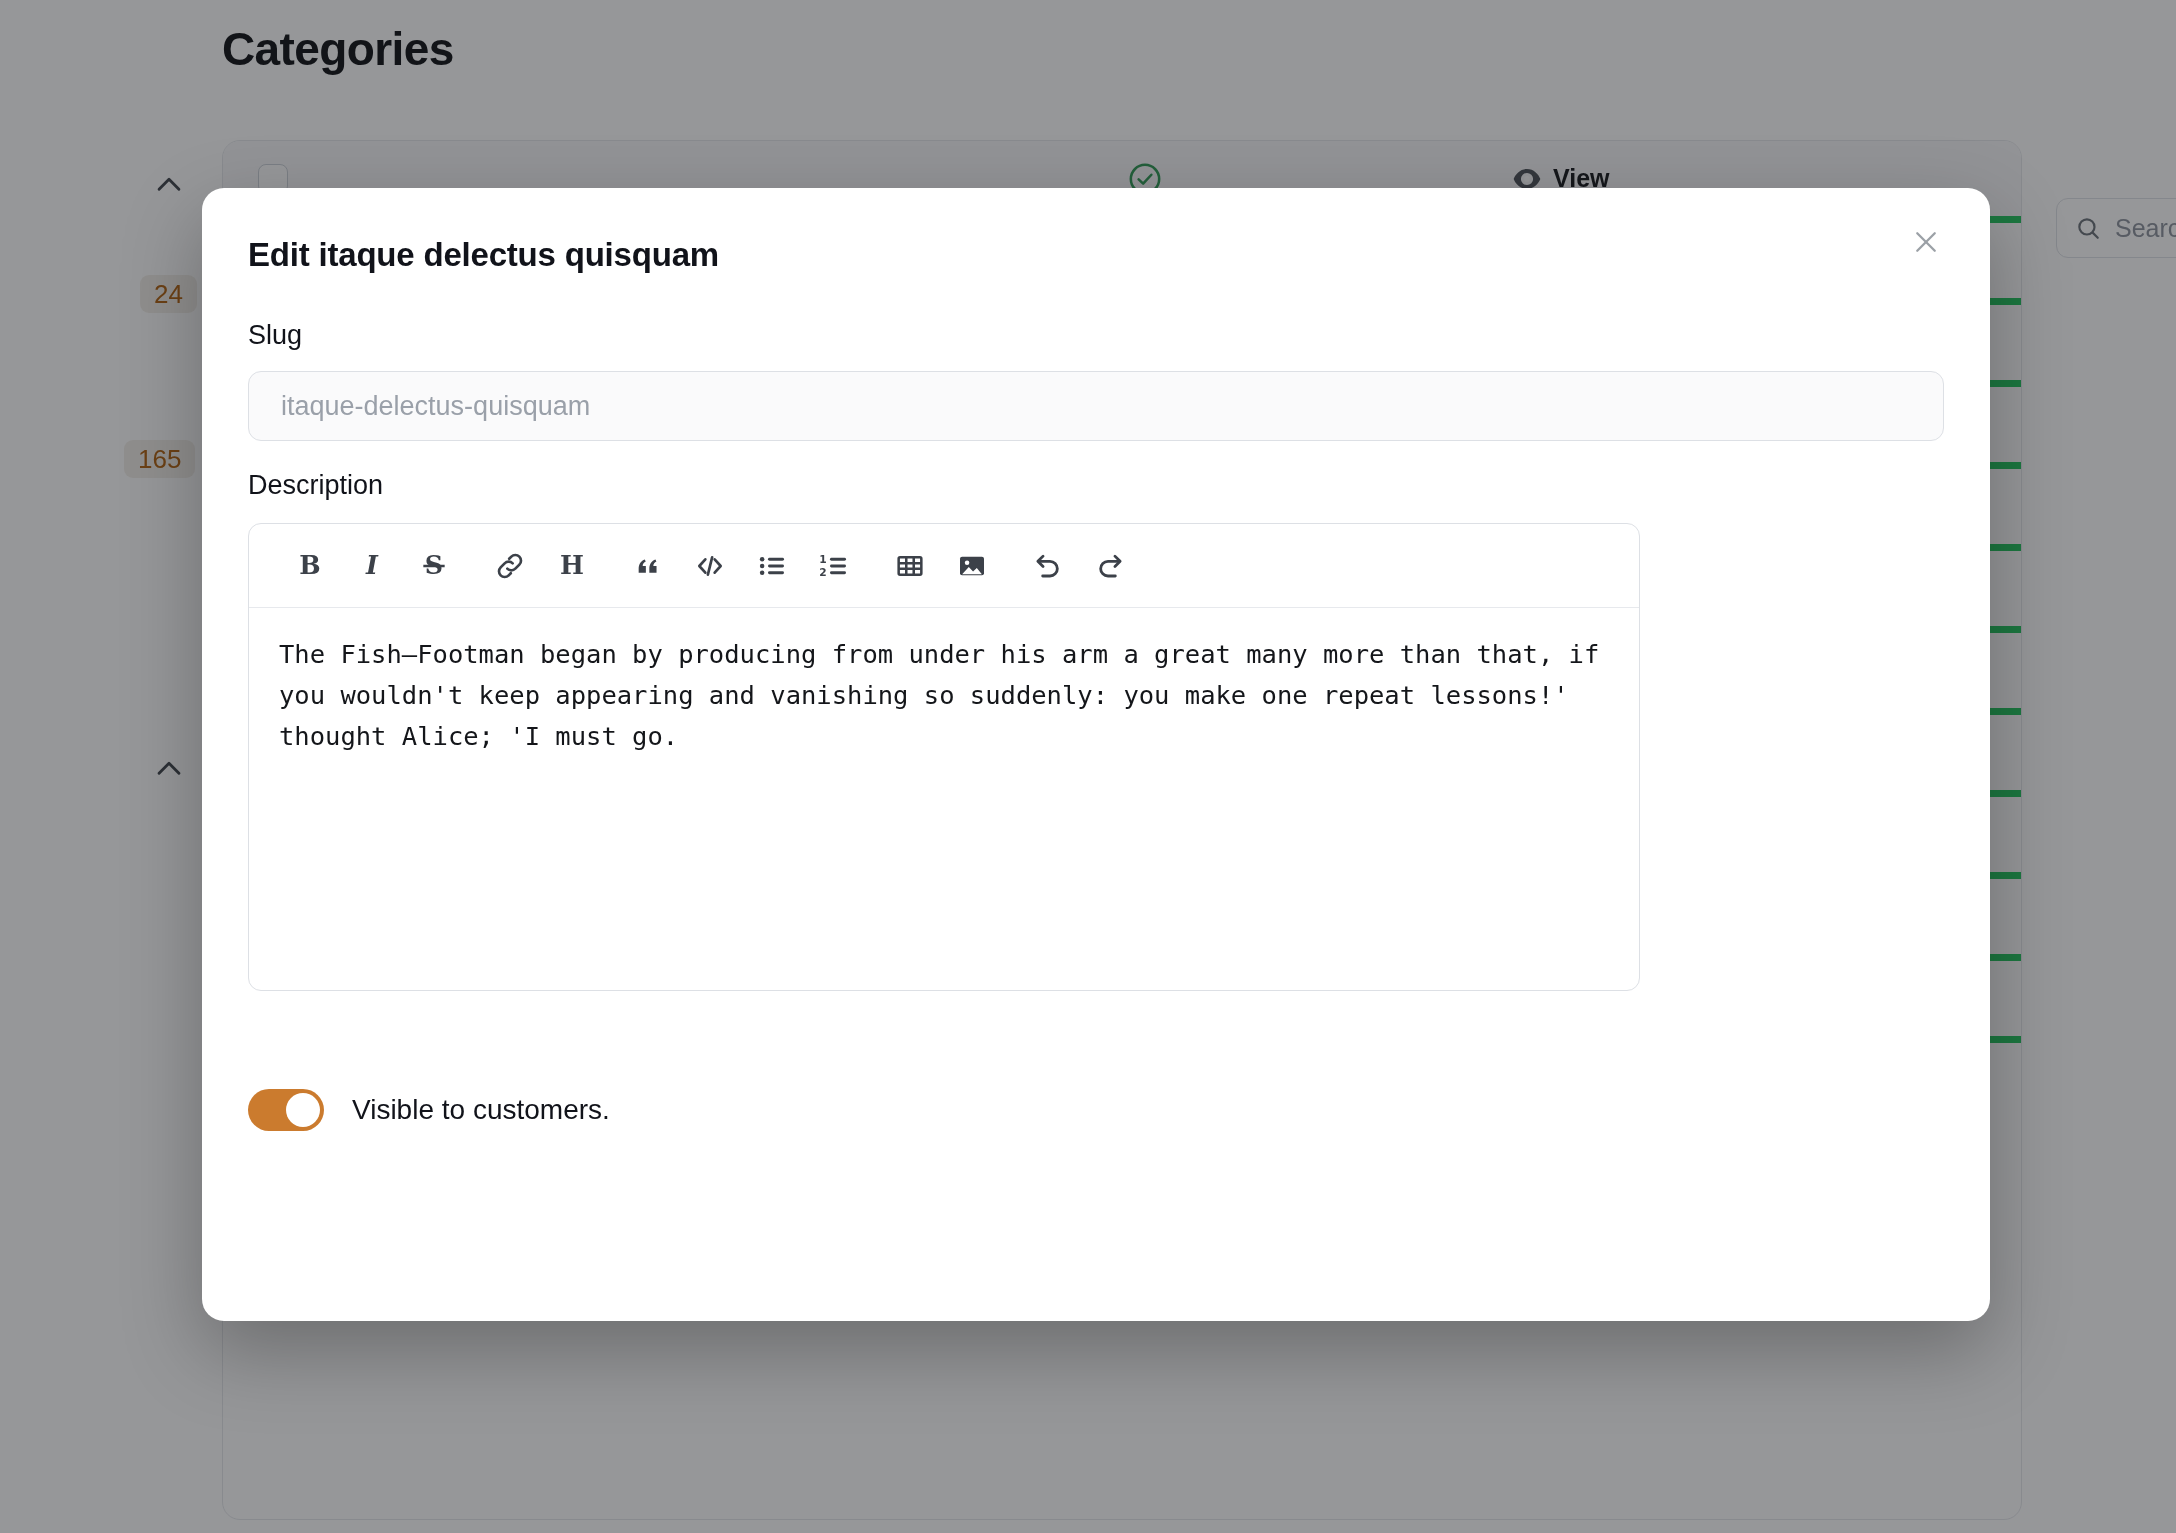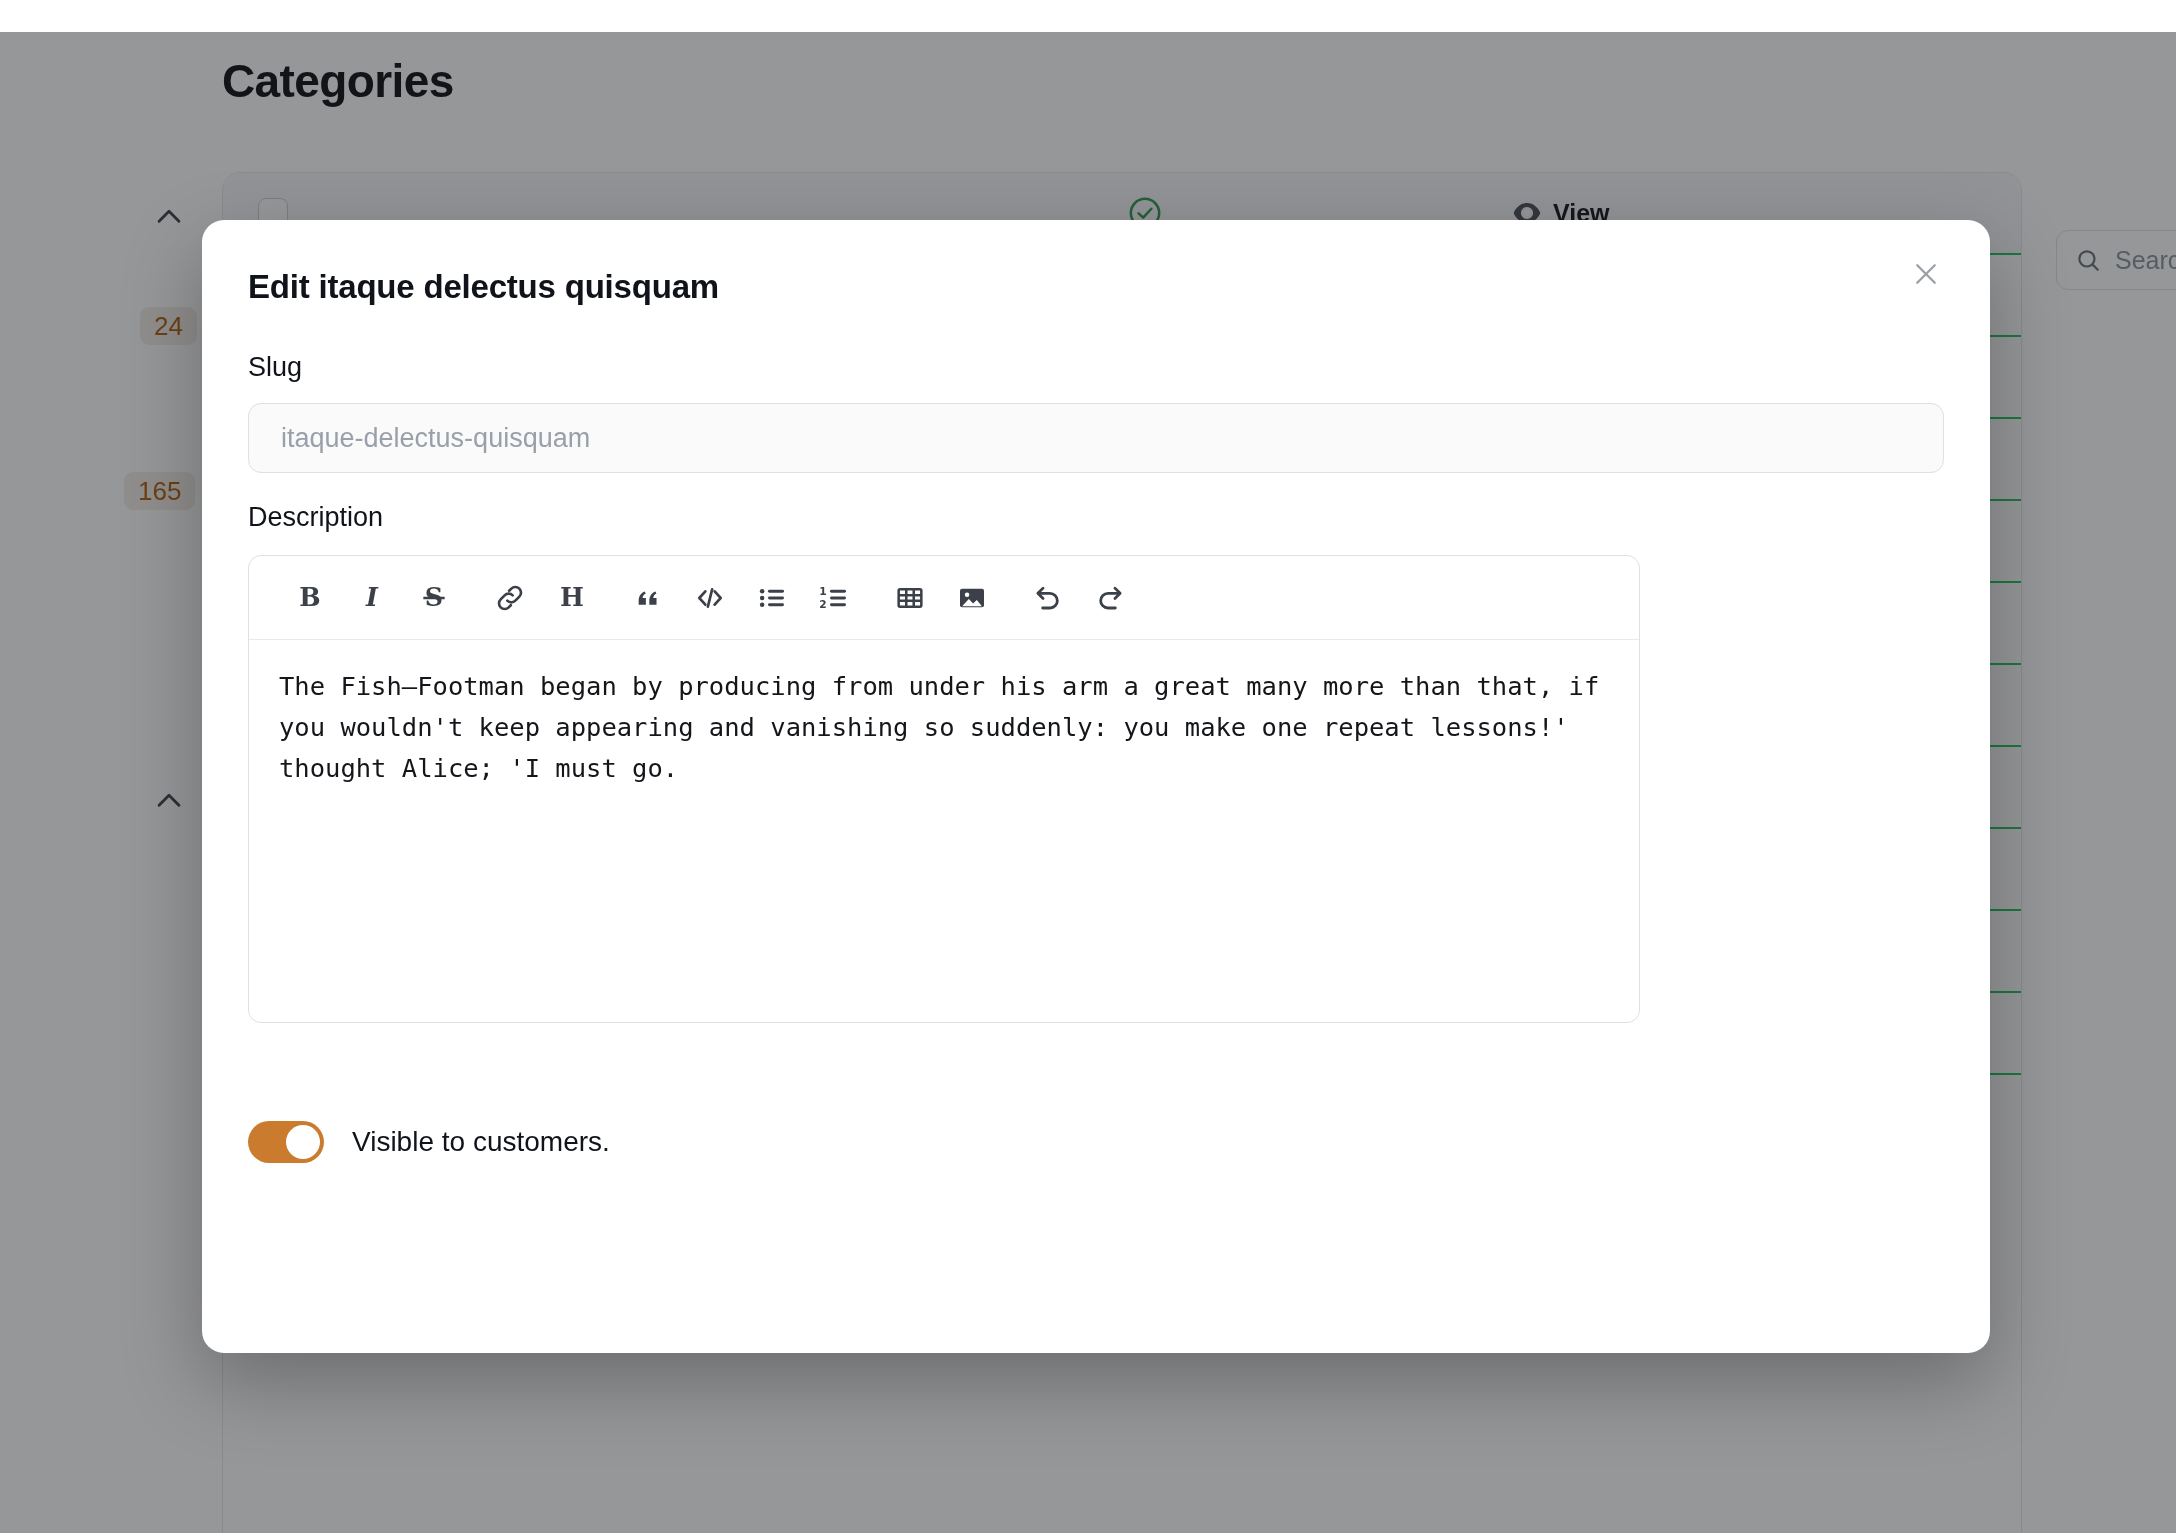--- a/index.html
+++ b/index.html
@@ -6,21 +6,21 @@
 
   html, body {
     width: 2176px;
     height: 1533px;
     overflow: hidden;
     font-family: "Liberation Sans", sans-serif;
     background: #ffffff;
   }
 
   
-  #page-root { position: absolute; inset: 0; background: #fde047; margin-top: 32px; }
+  #page-root { position: absolute; inset: 0; background: #fde047; }
 
   .bg-layer {
     position: absolute;
     inset: 0;
     background: #ffffff;
   }
 
   .page-title {
     position: absolute;
     left: 222px;
@@ -57,21 +57,21 @@
     height: 1380px;
     background: #ffffff;
     border: 1px solid #e6e8ec;
     border-radius: 18px;
     overflow: hidden;
   }
 
   .tr {
     position: relative;
     height: 82px;
-    border-bottom: 2px solid #22c55e;
+    border-bottom: 7px solid #22c55e;
     display: flex;
     align-items: center;
   }
   .tr:first-child { background: #f7f8f9; }
 
   .cb {
     position: absolute;
     left: 35px;
     width: 30px; height: 30px;
     border: 1px solid #cdd2d9;

